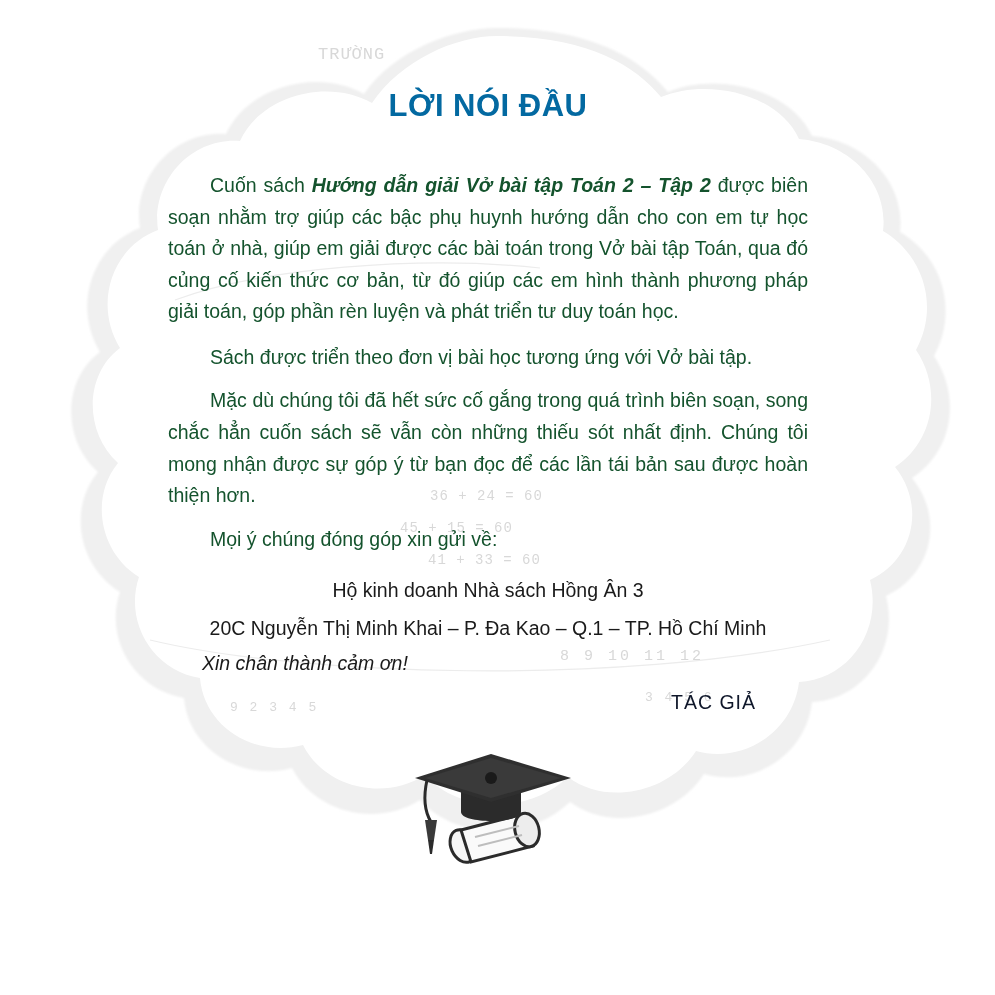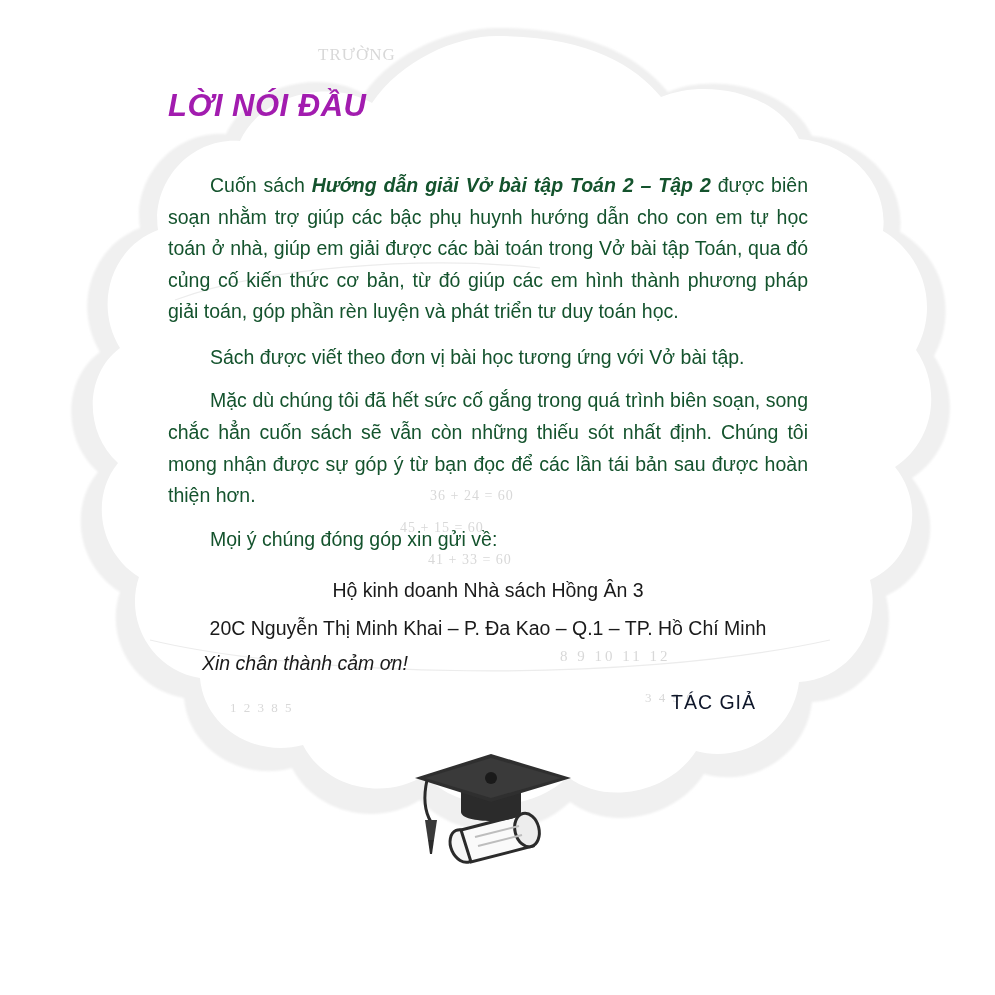--- a/index.html
+++ b/index.html
@@ -34,21 +34,21 @@
   .cloud-svg {
     position: absolute;
     left: 0;
     top: 0;
   }
 
   
   .ghost {
     position: absolute;
     color: #d8d8d8;
-    font-family: Liberation Serif, serif;
+    font-family: Liberation Mono, monospace;
     letter-spacing: 1px;
     white-space: nowrap;
     pointer-events: none;
   }
   .ghost.g1 { left: 318px; top: 45px;  font-size: 17px; }
   .ghost.g2 { left: 430px; top: 488px; font-size: 14px; }
   .ghost.g3 { left: 400px; top: 520px; font-size: 14px; }
   .ghost.g4 { left: 428px; top: 552px; font-size: 14px; }
   .ghost.g5 { left: 560px; top: 648px; font-size: 15px; letter-spacing: 3px; text-align: right; }
   .ghost.g6 { left: 645px; top: 690px; font-size: 13px; letter-spacing: 2px; }
@@ -56,27 +56,26 @@
 
   
   .content {
     position: absolute;
     left: 168px;
     top: 88px;
     width: 640px;
   }
 
   .doc-title {
-    text-align: left;
+    text-align: center;
     font-size: 31px;
     font-weight: bold;
     letter-spacing: 0.5px;
     margin: 0 0 46px 0;
-    color: #a21caf;
-    font-style: italic;
+    color: #0369a1;
   }
 
   p.para {
     margin: 0 0 14px 0;
     font-size: 19.5px;
     line-height: 1.62;
     text-align: justify;
     text-indent: 42px;
     color: #14532d;
   }
@@ -190,31 +189,31 @@
       </g>
     </svg>
   </div>
 
   <div class="ghost g1">TRƯỜNG</div>
   <div class="ghost g2">36 + 24 = 60</div>
   <div class="ghost g3">45 + 15 = 60</div>
   <div class="ghost g4">41 + 33 = 60</div>
   <div class="ghost g5">8 9 10 11 12</div>
   <div class="ghost g6">3 4 5 6</div>
-  <div class="ghost g7">1 2 3 8 5</div>
+  <div class="ghost g7">9 2 3 4 5</div>
 
   <div class="content">
 
     <h1 class="doc-title">LỜI NÓI ĐẦU</h1>
 
     <p class="para">
       <span>Cuốn sách </span><span class="bookname">Hướng dẫn giải Vở bài tập Toán 2 – Tập 2</span><span> được biên soạn nhằm trợ giúp các bậc phụ huynh hướng dẫn cho con em tự học toán ở nhà, giúp em giải được các bài toán trong Vở bài tập Toán, qua đó củng cố kiến thức cơ bản, từ đó giúp các em hình thành phương pháp giải toán, góp phần rèn luyện và phát triển tư duy toán học.</span>
     </p>
 
-    <p class="para tight">Sách được viết theo đơn vị bài học tương ứng với Vở bài tập.</p>
+    <p class="para tight">Sách được triển theo đơn vị bài học tương ứng với Vở bài tập.</p>
 
     <p class="para tight">Mặc dù chúng tôi đã hết sức cố gắng trong quá trình biên soạn, song chắc hẳn cuốn sách sẽ vẫn còn những thiếu sót nhất định. Chúng tôi mong nhận được sự góp ý từ bạn đọc để các lần tái bản sau được hoàn thiện hơn.</p>
 
     <p class="para tight">Mọi ý chúng đóng góp xin gửi về:</p>
 
     <div class="addr-block">
       <div class="addr-line">Hộ kinh doanh Nhà sách Hồng Ân 3</div>
       <div class="addr-line">20C Nguyễn Thị Minh Khai – P. Đa Kao – Q.1 – TP. Hồ Chí Minh</div>
     </div>
 

